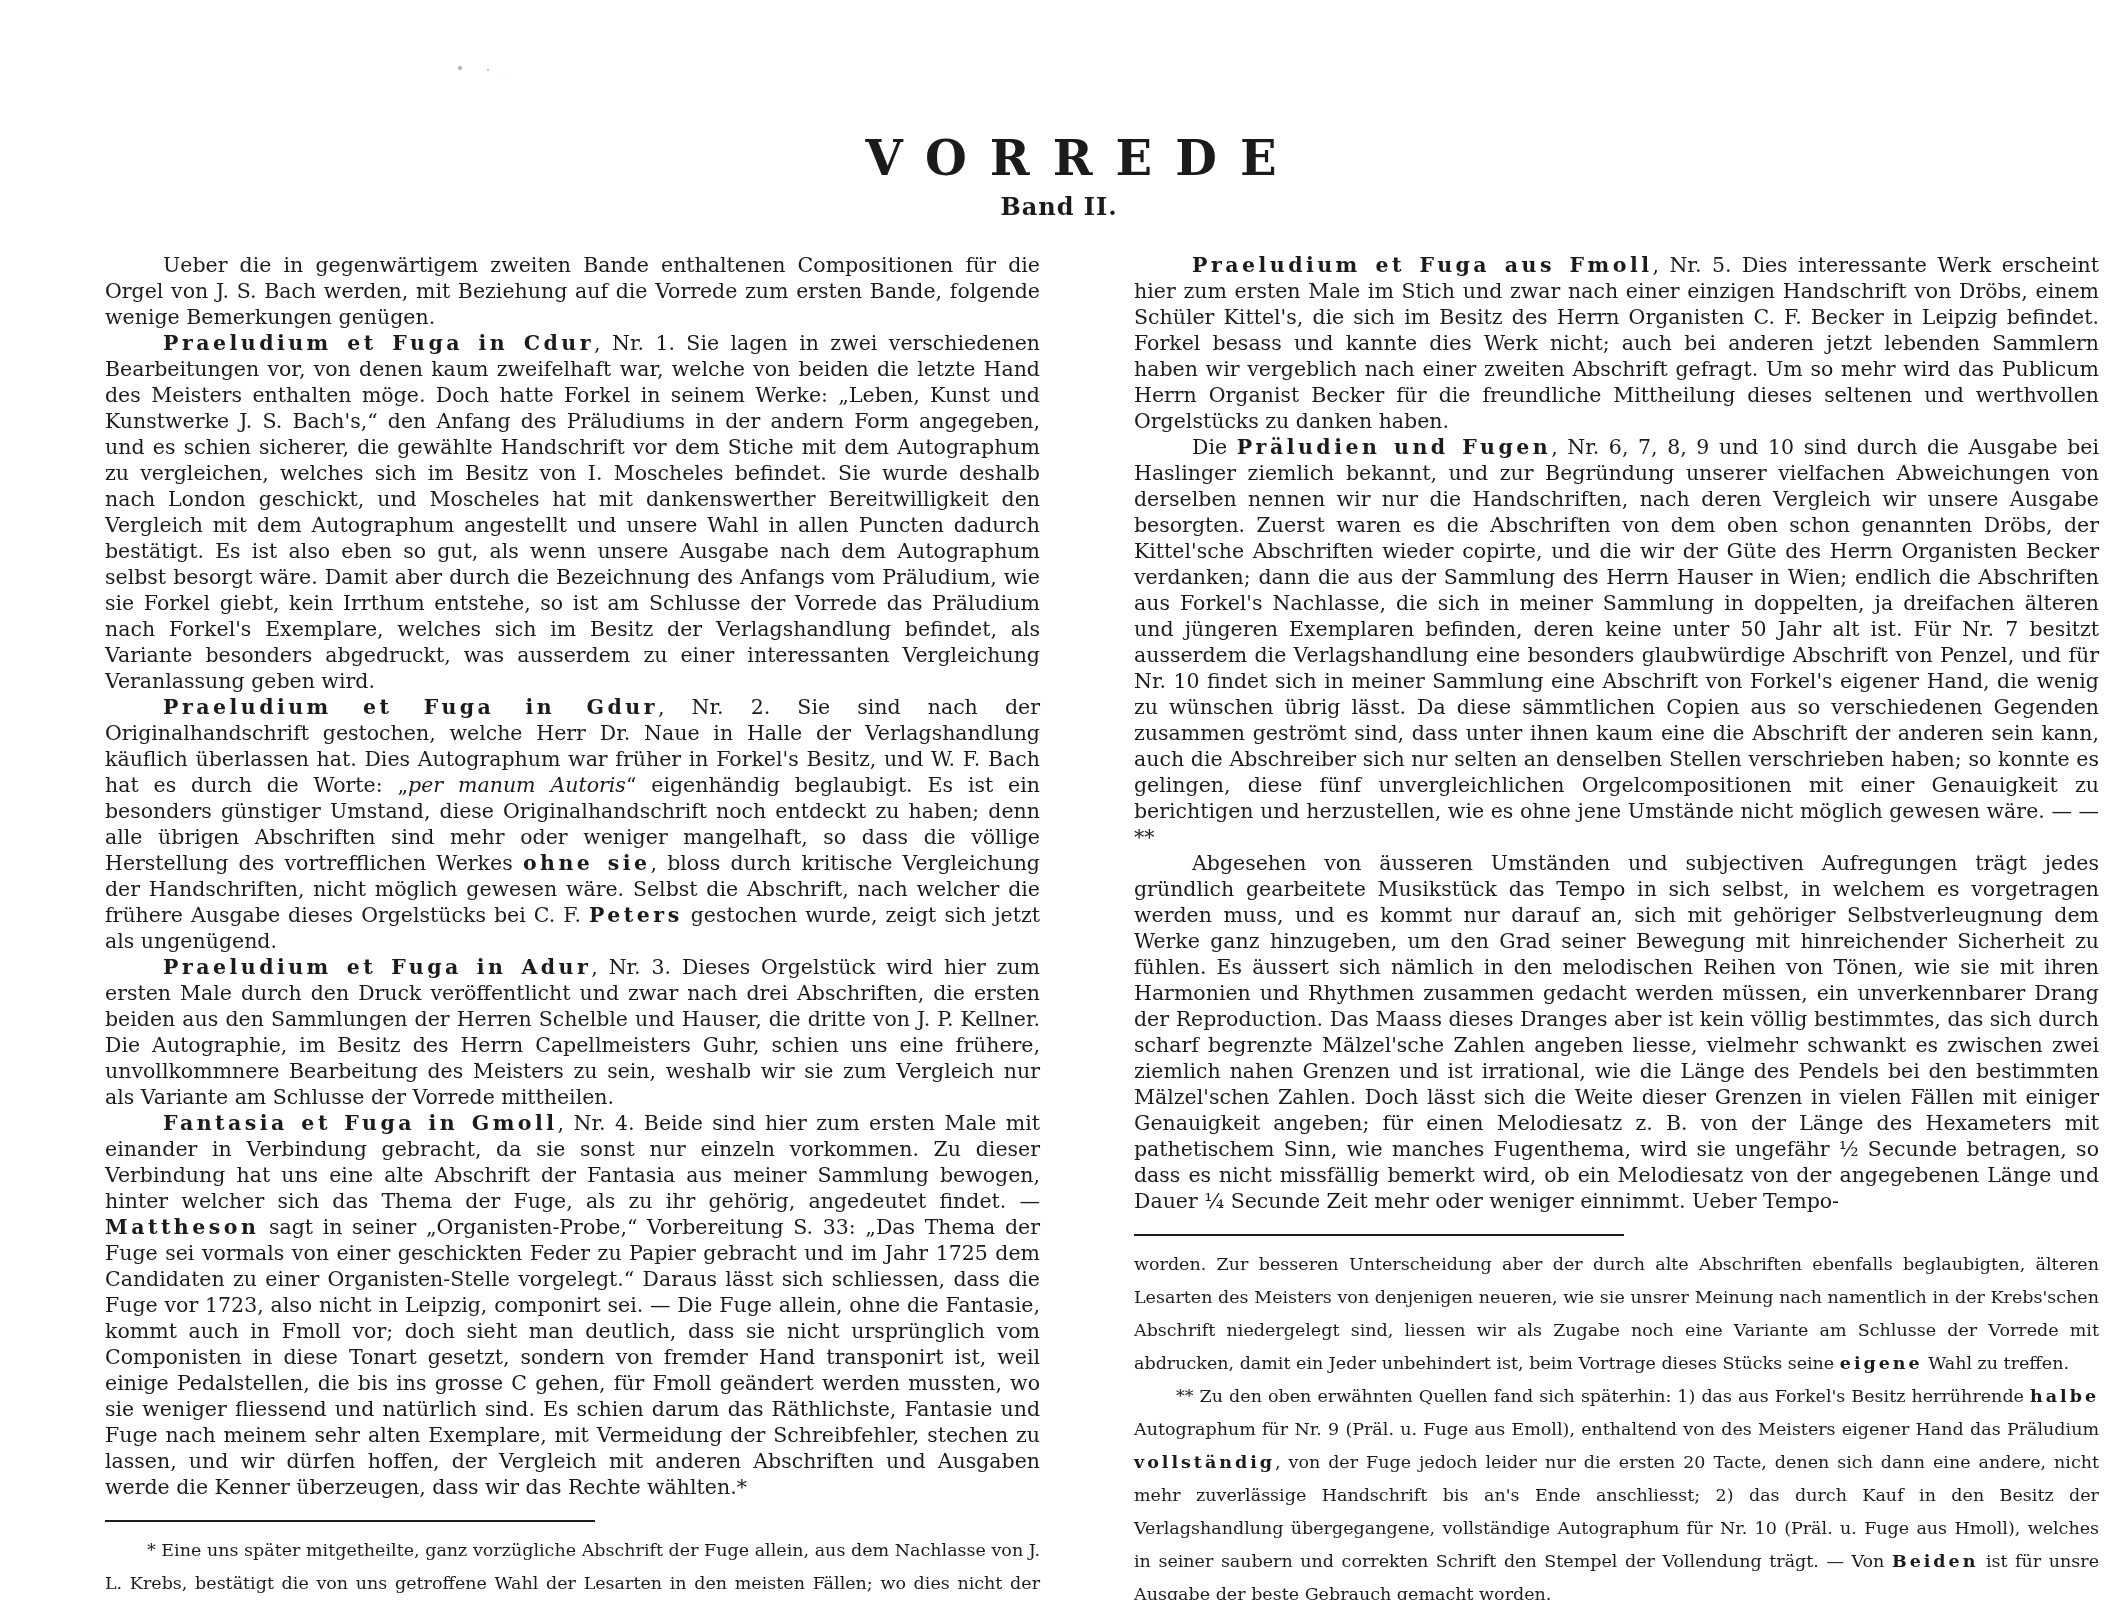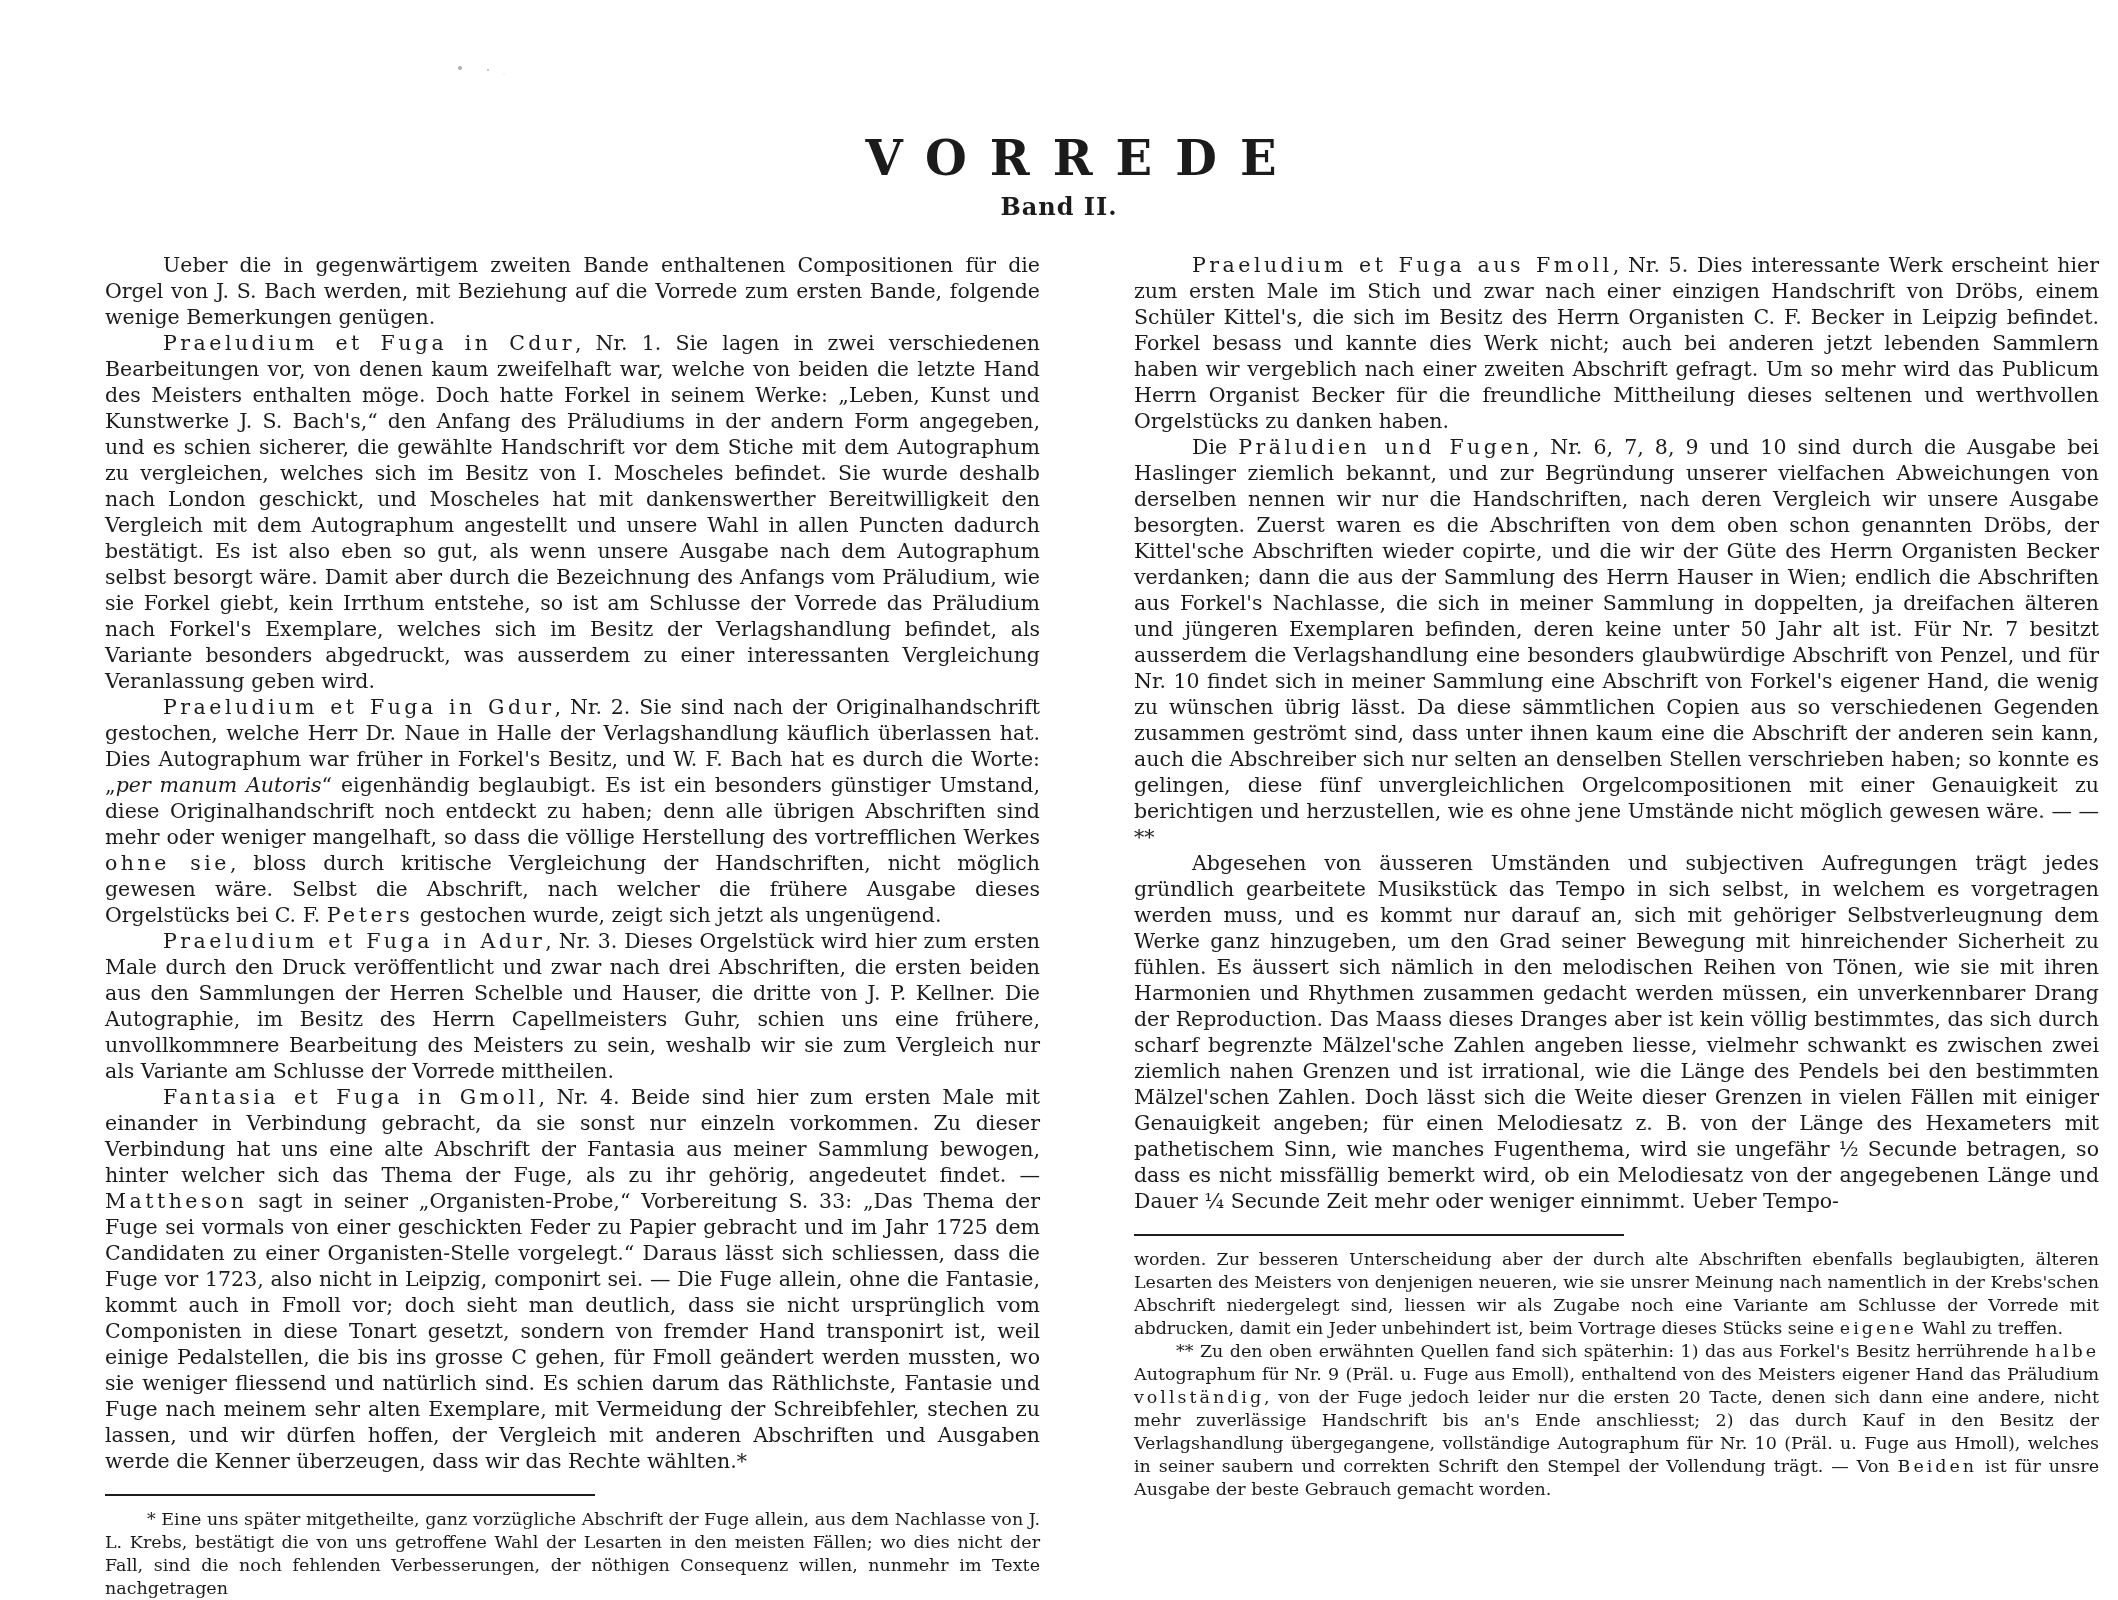--- a/index.html
+++ b/index.html
@@ -33,30 +33,30 @@
   }
   .col{flex:0 0 auto;}
   .col-left{width:935px;}
   .col-right{width:965px;}
   .divider{width:2px;background:#2a2a2a;margin:2px 19px 0 19px;}
   .body-text p{
     margin:0;
     font-size:20.5px;line-height:26px;
     text-align:justify;text-indent:58px;
   }
-  .spaced{letter-spacing:.17em;}
+  .spaced{letter-spacing:.17em;font-weight:bold;}
   .italic{font-style:italic;}
   .fnsep{
     border:none;border-top:2px solid #1d1d1d;
     width:490px;height:0;
     margin:20px 0 12px 0;
   }
   .footnote p{
     margin:0;
-    font-size:17.5px;line-height:23px;
+    font-size:17.5px;line-height:33px;
     text-align:justify;text-indent:42px;
   }
   .footnote p.noindent{text-indent:0;}
 </style>
 </head>
 <body>
 
 <div class="page">
 
   <div class="artifact"></div>

